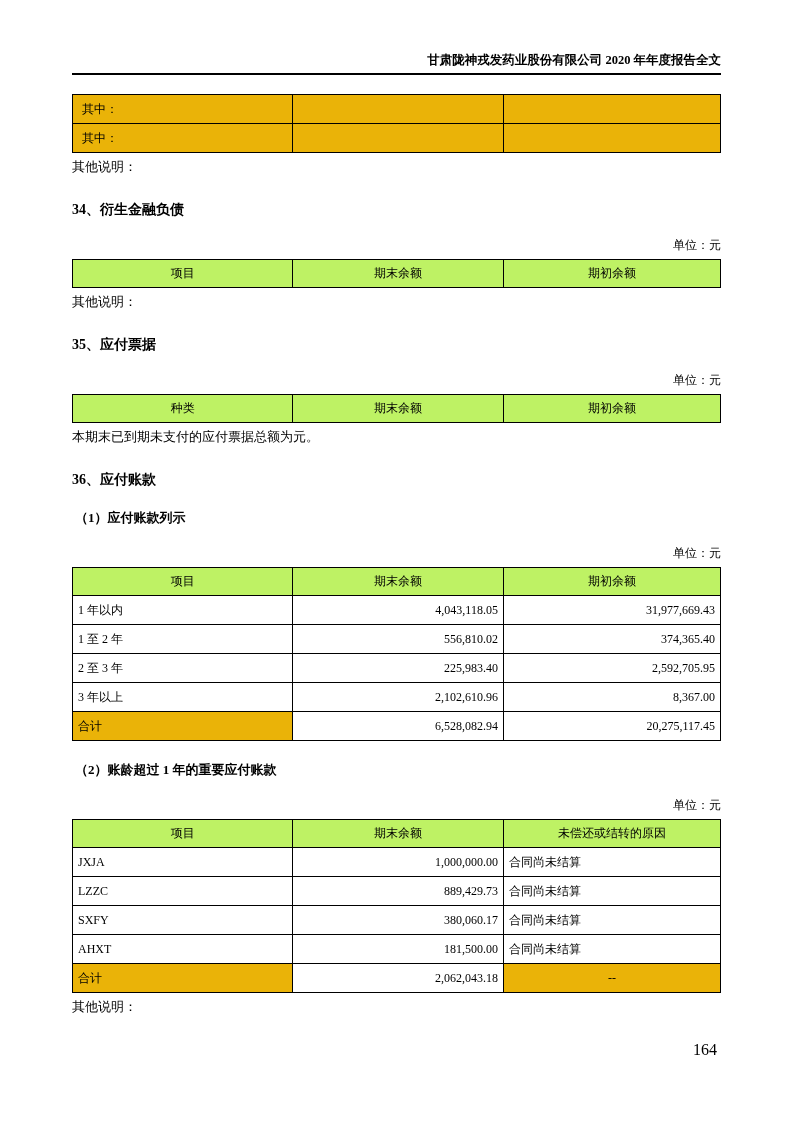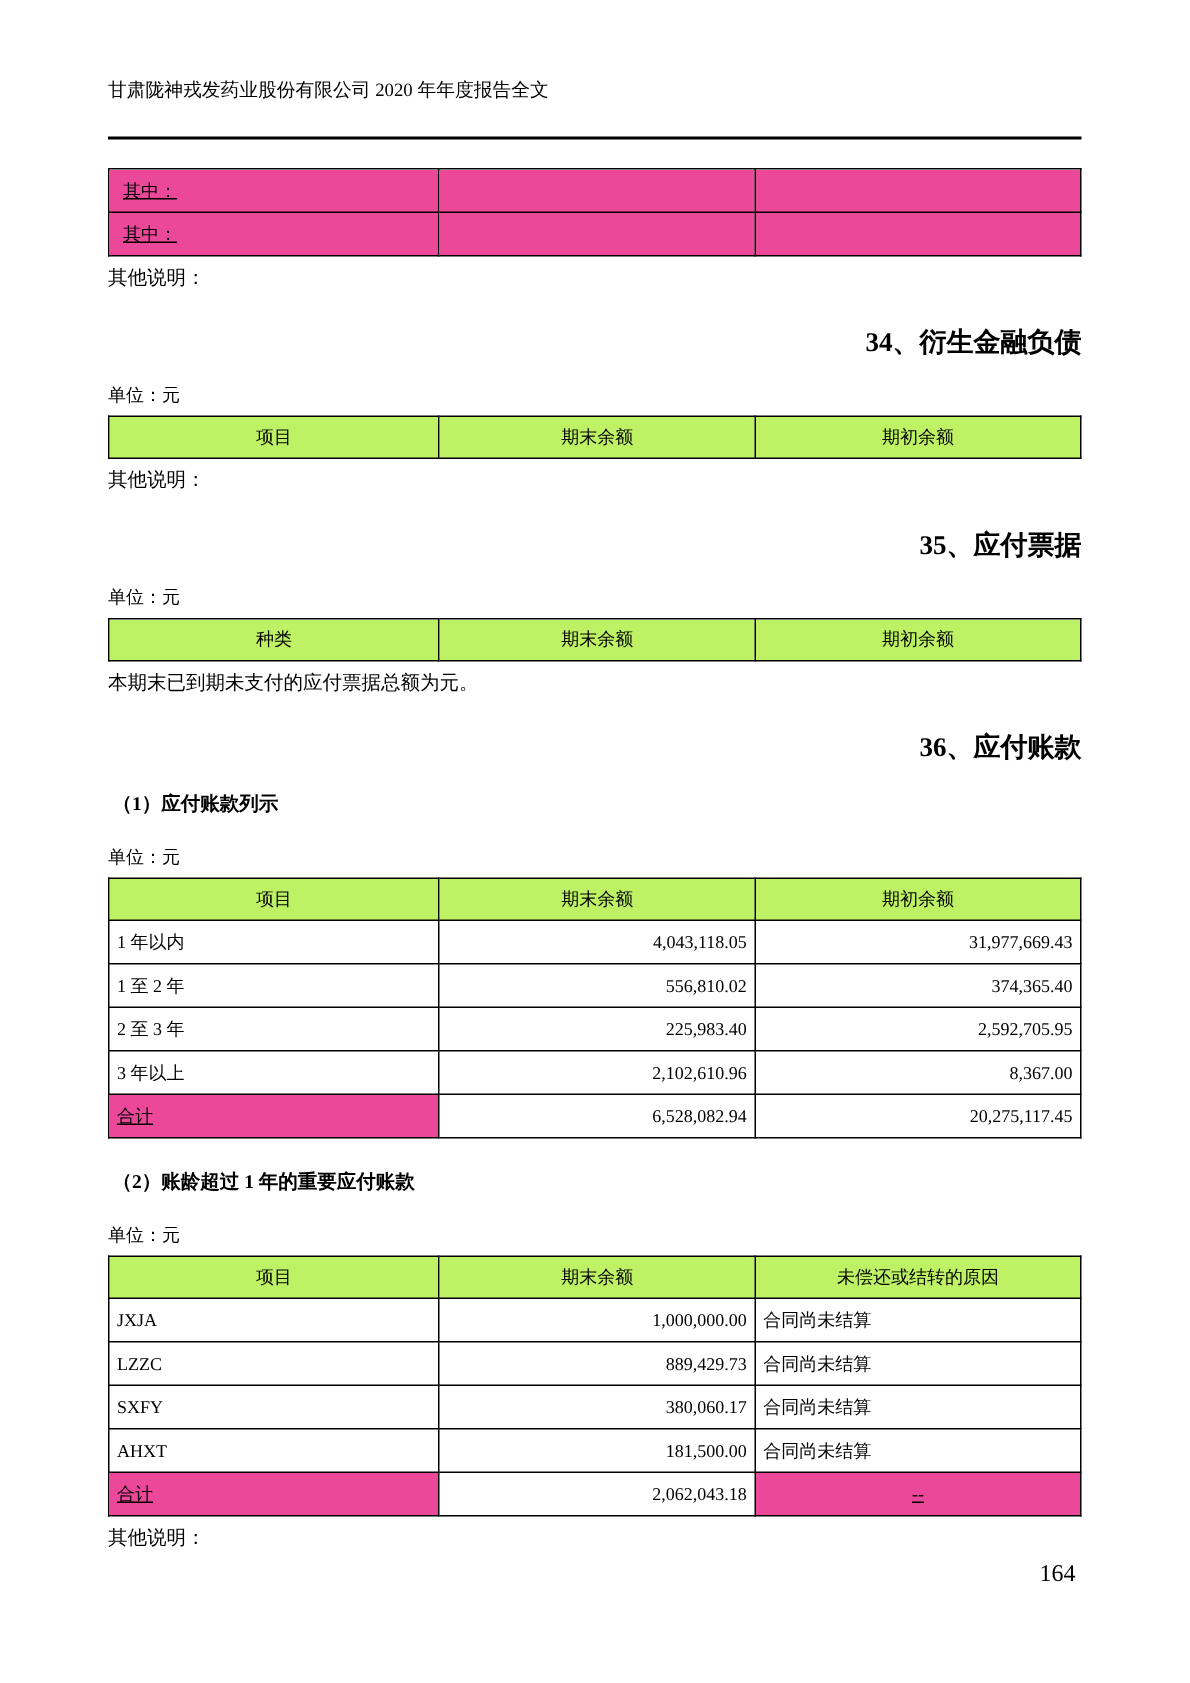--- a/index.html
+++ b/index.html
@@ -6,48 +6,48 @@
   html, body { margin: 0; padding: 0; }
   body {
     width: 793px; height: 1122px;
     background: #ffffff; color: #000000;
     font-family: "Liberation Serif", "DejaVu Serif", serif;
     position: relative; overflow: hidden;
   }
   .content { margin: 0 72px; }
 
   .header {
-    padding-top: 52px; padding-bottom: 23px;
+    padding-top: 52px; padding-bottom: 5px;
     border-bottom: 2px solid #000;
-    text-align: left; font-weight: normal;
+    text-align: right; font-weight: bold;
     font-size: 12.5px; line-height: 16px;
   }
 
   .doc-table {
     width: 100%; border-collapse: collapse; table-layout: fixed;
     border: 1.5px solid #000; margin-top: 6px;
   }
   .doc-table td {
     border: 1px solid #000;
     font-size: 12px; line-height: 15px;
     padding: 2px 5px; vertical-align: middle;
     overflow: hidden;
   }
   .t-carry { margin-top: 19px; }
   .t-carry td { height: 29px; padding-left: 9px; }
   .th-row td { background: #bef264; text-align: center; height: 28px; padding-left: 5px; }
   .body-row td { height: 29px; }
-  .shade { background: #ec4899; text-decoration: underline; }
+  .shade { background: #eab308; }
   .num { text-align: right; padding-right: 4px; }
   .ctr { text-align: center; }
 
   .note { font-size: 13px; line-height: 16px; margin: 6px 0 0; }
-  .h-sec { font-size: 18px; font-weight: bold; line-height: 18px; margin: 26px 0 0; text-align: right; }
+  .h-sec { font-size: 14px; font-weight: bold; line-height: 18px; margin: 26px 0 0; }
   .h-sub { font-size: 13px; font-weight: bold; line-height: 18px; margin: 20px 0 0 3px; }
-  .unit { font-size: 12px; line-height: 16px; margin: 18px 0 0; }
+  .unit { font-size: 12px; line-height: 16px; text-align: right; margin: 18px 0 0; }
 
   .pageno {
     position: absolute; top: 1042px; right: 76px;
     font-size: 16px; line-height: 16px;
   }
 
   col.c1 { width: 34%; } col.c2 { width: 32.5%; } col.c3 { width: 33.5%; }
 </style>
 </head>
 <body>

